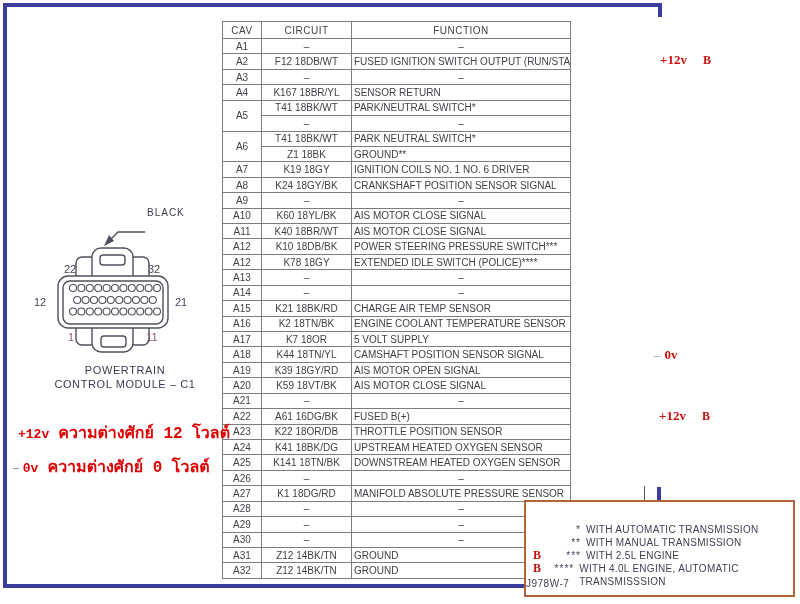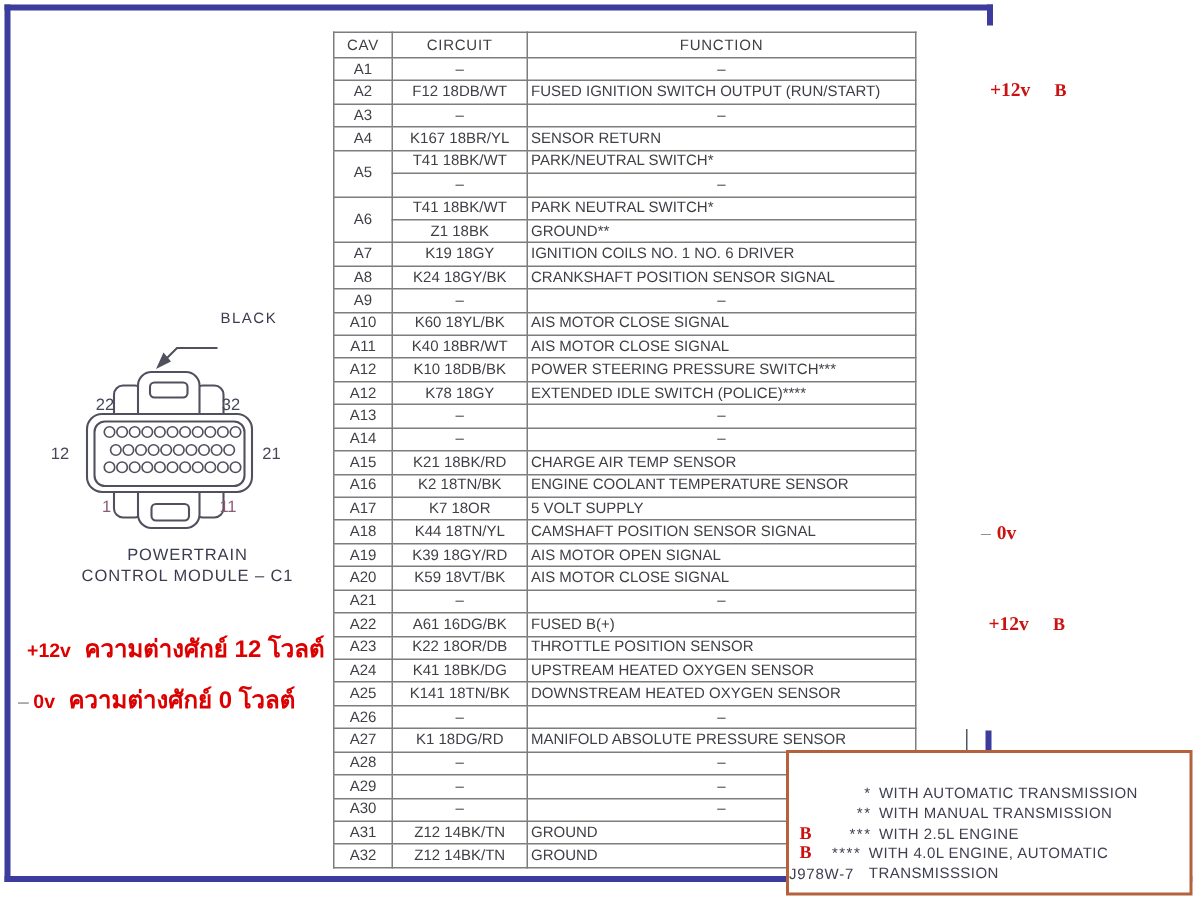--- a/index.html
+++ b/index.html
@@ -9,21 +9,21 @@
   
   .frame{position:absolute;background:#3c3c9c;}
   #frame-top{left:3px;top:3px;width:659px;height:4px;}
   #frame-left{left:3px;top:3px;width:4px;height:585px;}
   #frame-bottom{left:3px;top:584px;width:792px;height:4px;}
   #frame-right-stub-top{left:658px;top:3px;width:4px;height:14px;}
   #frame-right-stub-bottom{left:657px;top:487px;width:4px;height:15px;}
   #tick-thin{position:absolute;left:644px;top:486px;width:1px;height:15px;background:#555566;}
 
   
-  #pinout-table{position:absolute;left:222px;top:21px;width:389px;height:558px;
+  #pinout-table{position:absolute;left:222px;top:21px;width:349px;height:558px;
     border-collapse:collapse;table-layout:fixed;font-size:10px;color:#3f3f46;}
   #pinout-table th,#pinout-table td{border:1px solid #7d7d7d;padding:0 2px;
     overflow:hidden;white-space:nowrap;font-weight:normal;}
   #pinout-table thead tr{height:17px;}
   #pinout-table th{text-align:center;letter-spacing:0.5px;}
   td.cav{text-align:center;}
   td.circuit{text-align:center;}
   td.function{text-align:left;padding-left:8px;}
   td.center{text-align:center;padding-left:2px;}
 
@@ -31,21 +31,21 @@
   .red-note{position:absolute;color:#cc1111;font-family:"Liberation Serif",serif;
     font-weight:bold;font-size:13px;white-space:nowrap;padding-left:48px;}
   .red-note .marker{margin-left:16px;font-size:12px;}
   .red-note .gray-dash{color:#8a8a8a;font-weight:normal;margin-right:4px;}
   #side-note-a2{left:612px;top:52px;}
   #side-note-a17{left:606px;top:330px;margin-top:17px;}
   #side-note-a22{left:611px;top:408px;}
 
   
   .thai-note{position:absolute;color:#dd0000;font-weight:bold;white-space:nowrap;
-    font-family:Liberation Sans, sans-serif;}
+    font-family:Liberation Mono, monospace;}
   .thai-note .sym{font-size:13px;margin-right:9px;}
   .thai-note .gray-dash{color:#8a8a8a;font-weight:normal;font-size:13px;margin-right:3px;}
   .thai-note .txt{font-size:16px;}
   #thai-note-1{left:18px;top:420px;}
   #thai-note-2{left:12px;top:454px;}
   #thai-note-3{left:30px;top:490px;}
 
   
   #connector-svg{position:absolute;left:30px;top:205px;}
   #black-label{position:absolute;left:147px;top:207px;font-size:10px;letter-spacing:1px;

